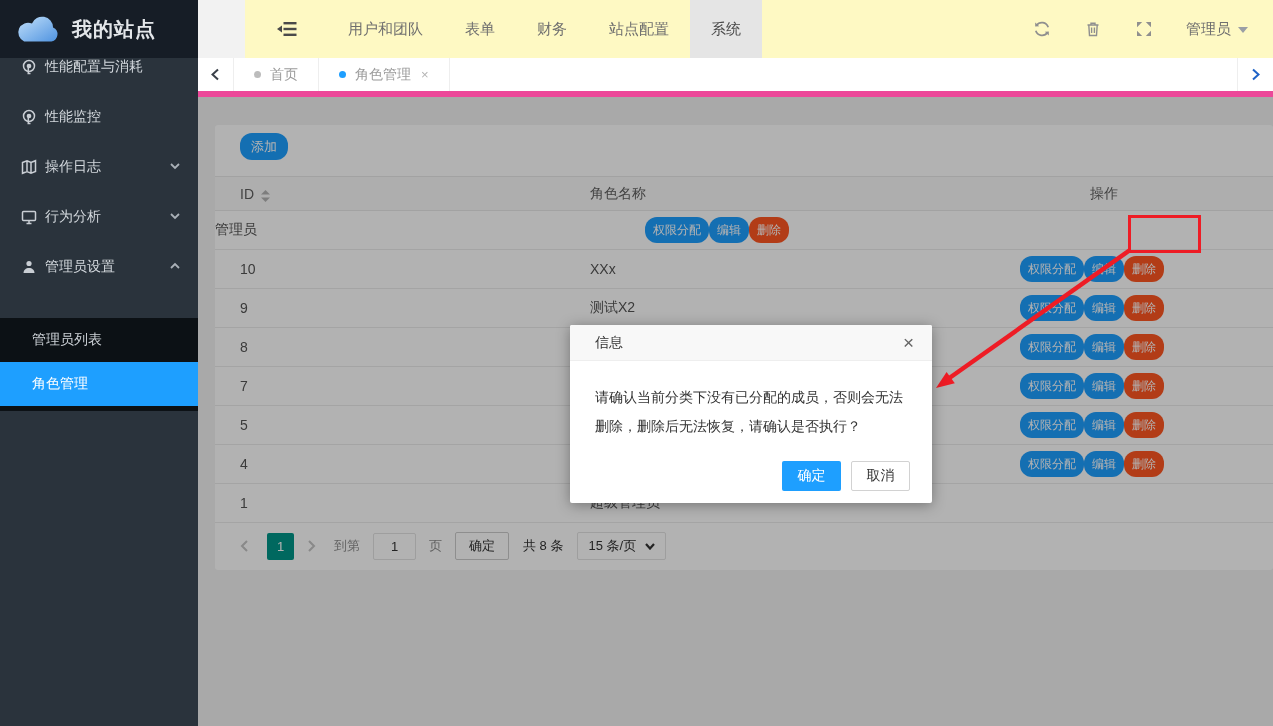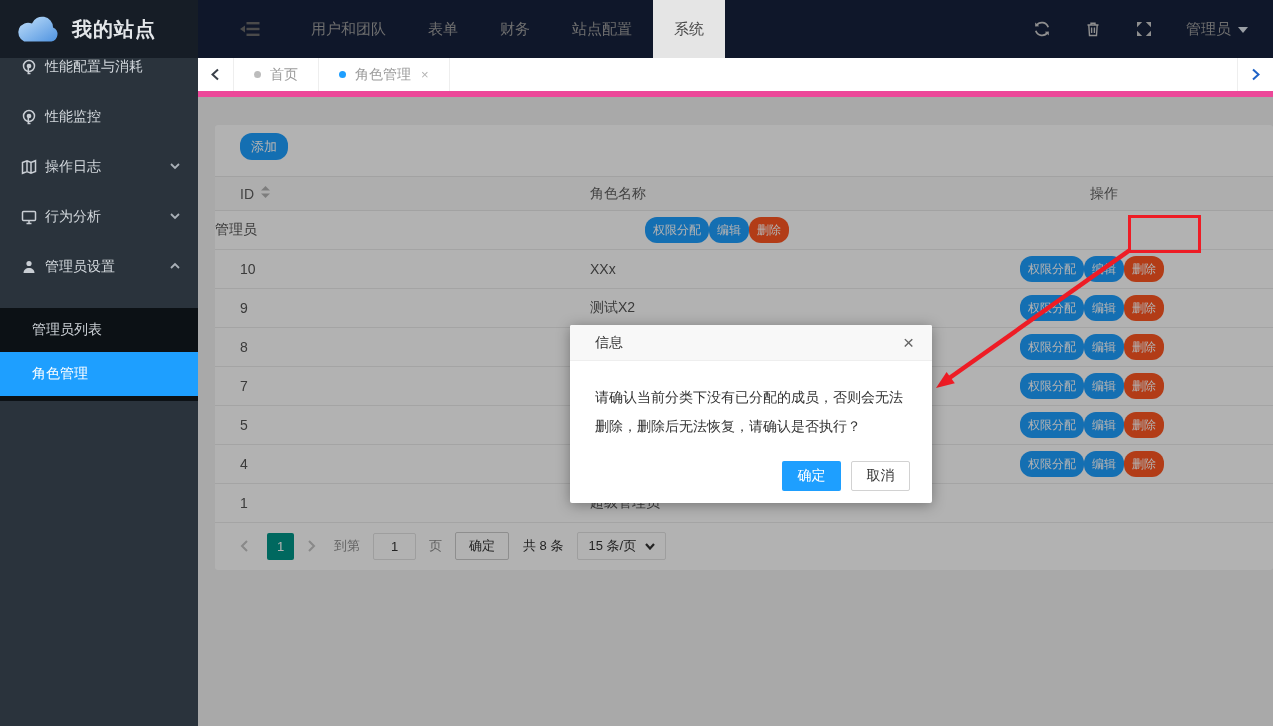--- a/index.html
+++ b/index.html
@@ -11,28 +11,28 @@
   
   .sidebar { width:198px; flex:0 0 198px; background:#2a333c; color:#d3d8dd; position:relative; z-index:40; }
   .logo { height:58px; background:#161d26; display:flex; align-items:center; padding-left:14px; }
   .logo svg { width:50px; height:36px; }
   .site-title { color:#e3e6e9; font-size:20px; font-weight:bold; margin-left:8px; letter-spacing:1px; }
   .side-item { height:50px; display:flex; padding:0 18px 0 20px; font-size:14px; color:#d3d8dd; cursor:pointer; position:relative; }
   .side-item .s-icon { width:17px; height:17px; margin-right:8px; flex:0 0 17px; display:flex; align-items:center; justify-content:center; }
   .side-item .s-icon svg { width:16px; height:16px; stroke:#c9ced4; fill:none; stroke-width:1.5; }
   .side-item .chev { margin-left:auto; width:10px; height:10px; }
   .side-item .chev svg { width:10px; height:10px; stroke:#aab1b8; fill:none; stroke-width:1.8; }
-  .submenu { background:#0c1115; padding-bottom:5px; }
+  .submenu { background:#0c1115; padding-bottom:5px;margin-top:10px; }
   .submenu-item { height:44px; display:flex; align-items:center; padding-left:32px; font-size:14px; color:#cdd2d7; cursor:pointer; }
   .submenu-item.active { background:#1e9fff; color:#fff; }
 
   
   .main { flex:1; display:flex; flex-direction:column; background:#f2f2f2; }
 
-  .topnav { height:58px; background:#0f172a; display:flex; align-items:center; padding-left:42px; }
+  .topnav { height:58px; background:#fef9c3; display:flex; align-items:center; padding-left:32px;margin-left:47px; }
   .collapse-btn { width:20px; height:16px; cursor:pointer; display:flex; }
   .collapse-btn svg { width:20px; height:16px; }
   .nav-tabs { display:flex; margin-left:30px; height:58px; }
   .nav-tab { padding:0 21px; height:58px; display:flex; align-items:center; font-size:15px; color:#6f6f6f; cursor:pointer; }
   .nav-tab.active { background:#e5e5e5; color:#4a4a4a; }
   .top-right { margin-left:auto; display:flex; align-items:center; margin-right:25px; }
   .top-icon { width:18px; height:18px; margin-left:33px; cursor:pointer; display:flex; }
   .top-icon svg { width:18px; height:18px; }
   .user-menu { display:flex; align-items:center; margin-left:33px; cursor:pointer; }
   .user-label { font-size:15px; color:#6f6f6f; }
@@ -49,21 +49,21 @@
   .bc-close { margin-left:10px; color:#b3b3b3; font-size:13px; cursor:pointer; }
 
   
   .content { position:relative; flex:1; background:#f2f2f2; overflow:hidden; }
   .card { position:absolute; left:17px; top:28px; width:1058px; height:445px; background:#fff; border-radius:3px; }
   .toolbar { height:51px; padding:8px 0 0 25px; }
   .btn { border:none; border-radius:12px; color:#fff; cursor:pointer; font-family:Liberation Mono, monospace; }
   .btn-add { background:#1e9fff; height:27px; padding:0 11px; font-size:13px; }
 
   .thead { height:35px; display:flex; align-items:center; background:#fafafa; border-top:1px solid #e9e9e9; border-bottom:1px solid #e9e9e9; font-size:14px; color:#5f5f5f; }
-  .cell-id { width:375px; padding-left:25px; display:flex; align-items:flex-start; }
+  .cell-id { width:375px; padding-left:25px; display:flex; align-items:flex-end; }
   .cell-name { width:430px; }
   .cell-actions { flex:1; display:flex; align-items:center; }
   .thead .cell-actions { padding-left:70px;text-align:right; }
   .sort-icon { display:inline-flex; flex-direction:column; margin-left:7px; }
   .sort-icon svg { width:9px; height:12px; }
 
   .trow { height:39px; display:flex; align-items:center; border-bottom:1px solid #ebebeb; font-size:14px; color:#555; background:#fff; }
   .trow .cell-actions { gap:0; }
   .act-btn { height:26px; font-size:12px; padding:0 8px; }
   .btn-blue { background:#1e9fff; }

